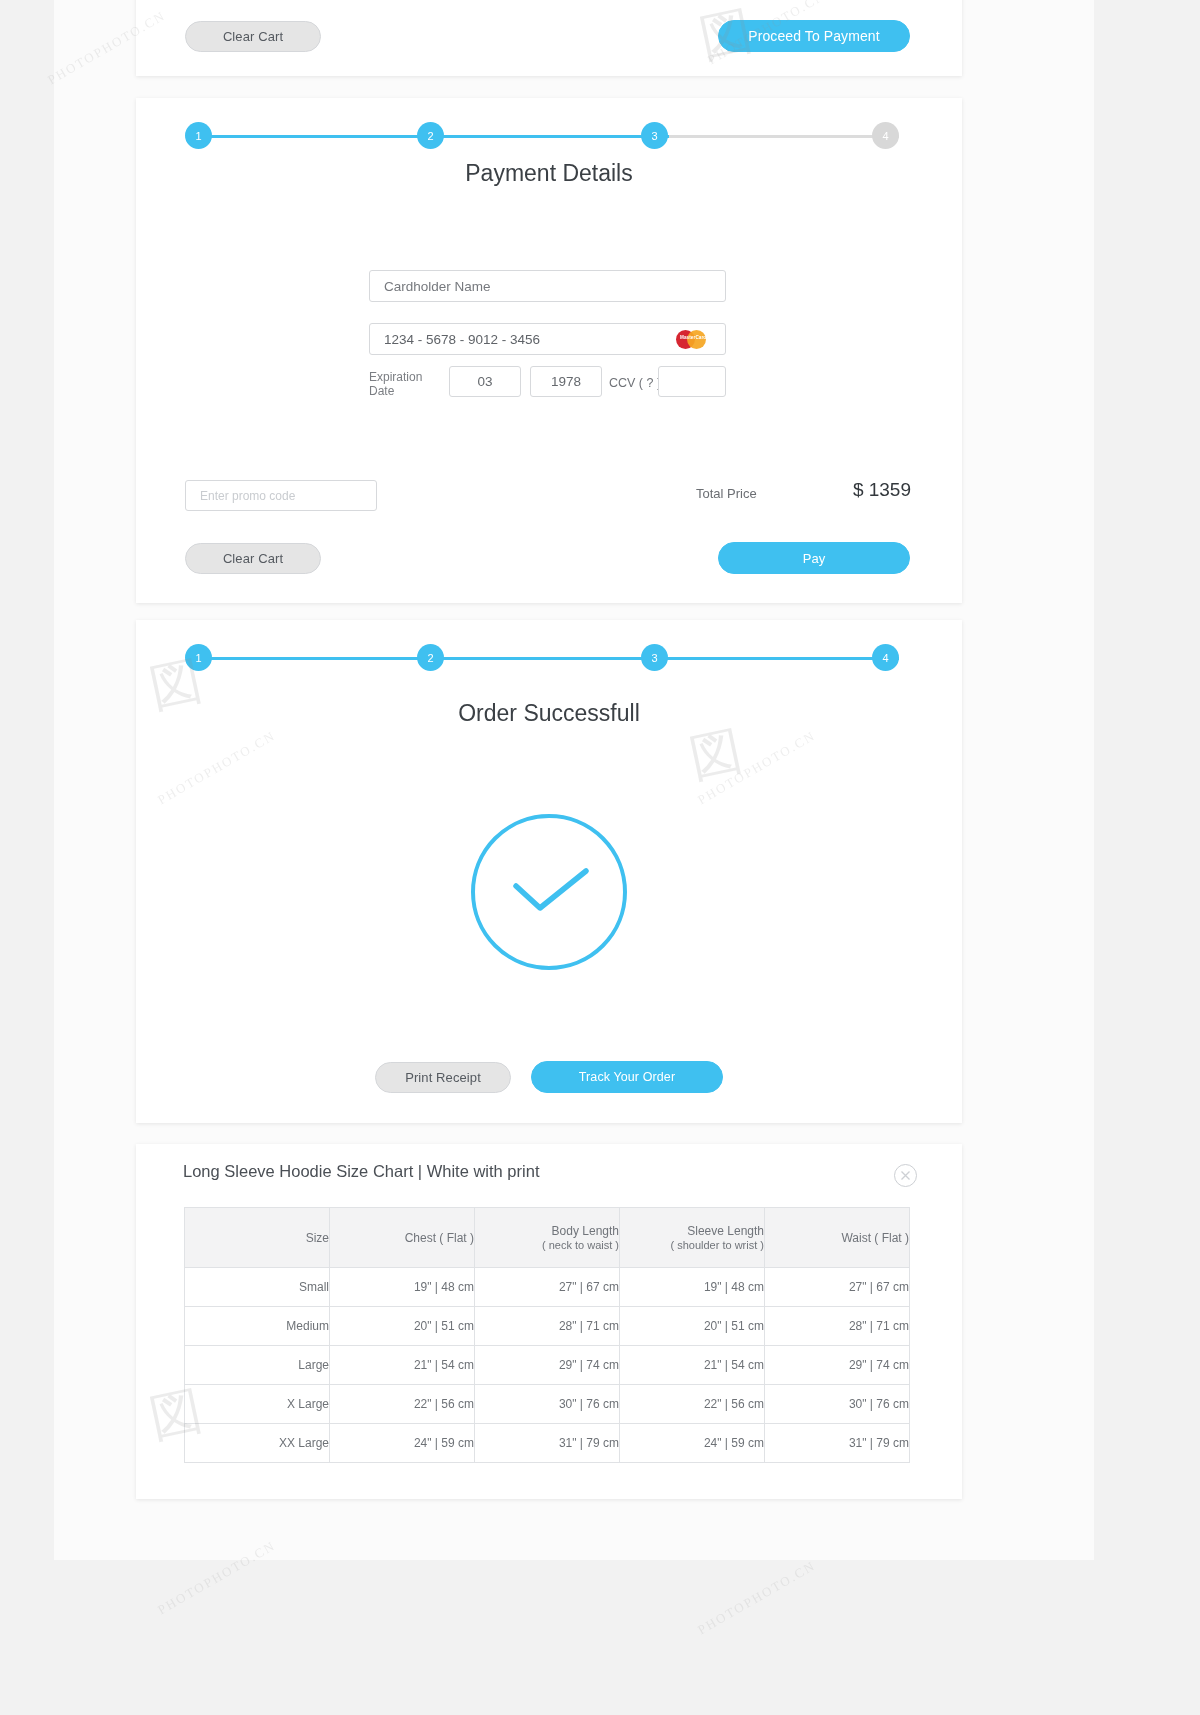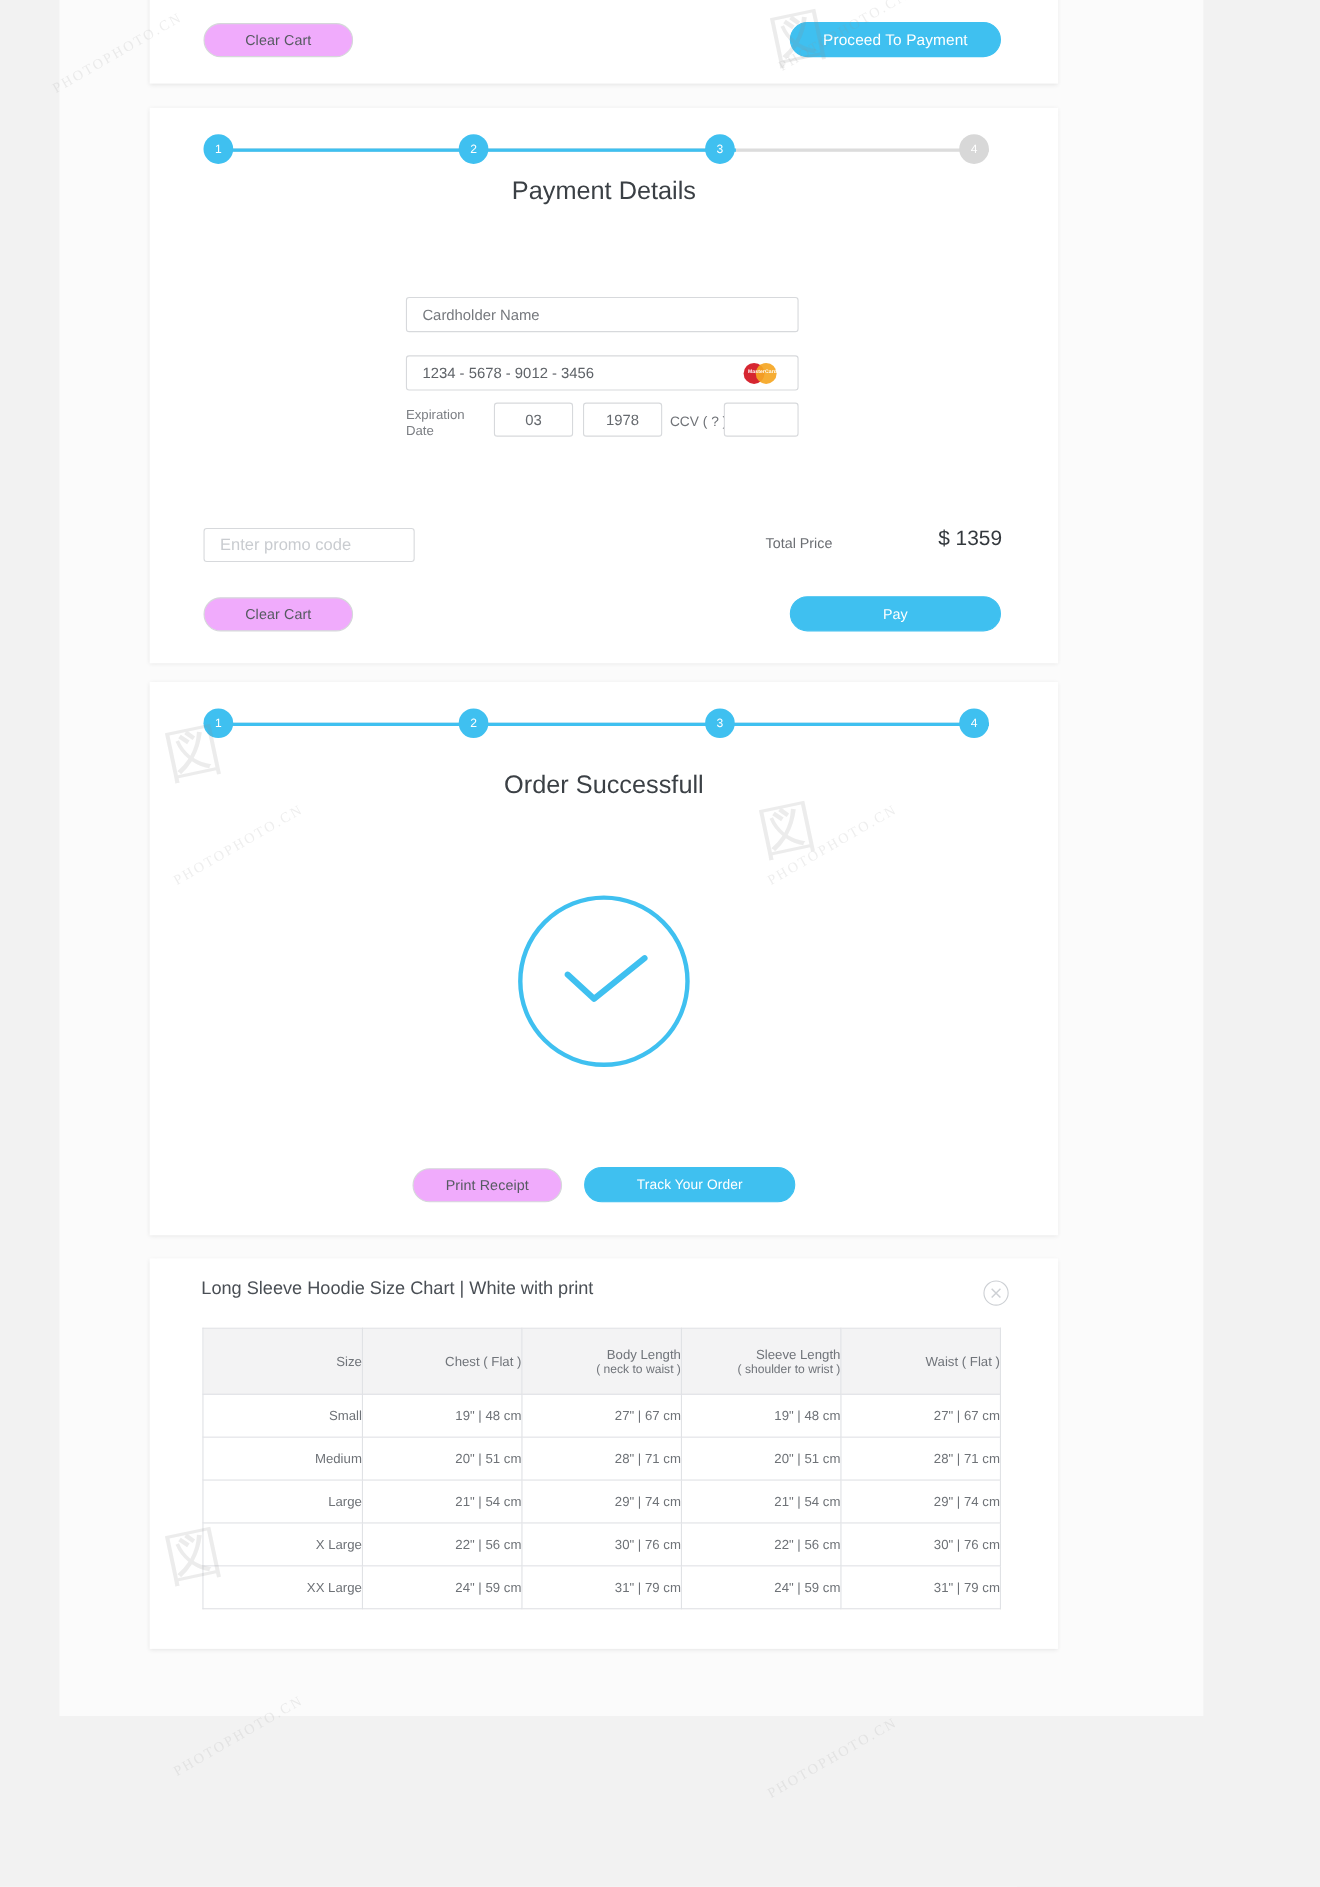--- a/index.html
+++ b/index.html
@@ -33,21 +33,21 @@
   
   #card-cart { top: -14px; height: 90px; }
   .btn {
     display: flex; align-items: center; justify-content: center;
     border-radius: 20px;
     font-size: 13px;
     cursor: pointer;
     letter-spacing: .1px;
   }
   .btn-outline {
-    background: #f0abfc;
+    background: #e5e5e5;
     border: 1px solid #d5d7da;
     color: #555a60;
   }
   .btn-primary {
     background: #3fc0f0;
     border: 1px solid #3fc0f0;
     color: #ffffff;
   }
   #clearcart-1 { position:absolute; left: 49px; top: 35px; width: 136px; height: 31px; }
   #proceed-1  { position:absolute; left: 582px; top: 34px; width: 192px; height: 32px; font-size: 14px; }
@@ -110,21 +110,21 @@
     position: absolute; left: 233px; top: 272px; width: 72px;
     font-size: 12px; color: #7b7e83; line-height: 14px;
   }
   #exp-month { left: 313px; top: 268px; width: 72px; height: 31px; justify-content: center; color:#65696e; }
   #exp-year  { left: 394px; top: 268px; width: 72px; height: 31px; justify-content: center; color:#65696e; }
   .ccv-label {
     position: absolute; left: 473px; top: 278px; font-size: 12.5px; color: #6f7277;
   }
   #ccv-input { left: 522px; top: 268px; width: 68px; height: 31px; }
 
-  #promo { left: 49px; top: 382px; width: 192px; height: 31px; color: #c9ccd0; font-size: 15px; }
+  #promo { left: 49px; top: 382px; width: 192px; height: 31px; color: #c9ccd0; font-size: 12px; }
   .total-label {
     position: absolute; left: 560px; top: 388px; width: 110px; text-align: left;
     font-size: 13px; color: #6b6e73;
   }
   .total-value {
     position: absolute; left: 690px; top: 381px; width: 85px; text-align: right;
     font-size: 19px; color: #33383d;
   }
   #clearcart-2 { position:absolute; left: 49px; top: 445px; width: 136px; height: 31px; }
   #pay-btn { position:absolute; left: 582px; top: 444px; width: 192px; height: 32px; font-size: 13px; }

